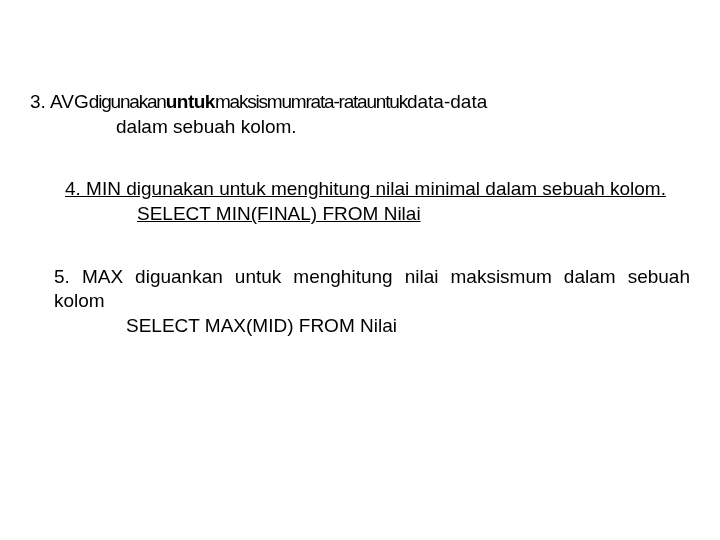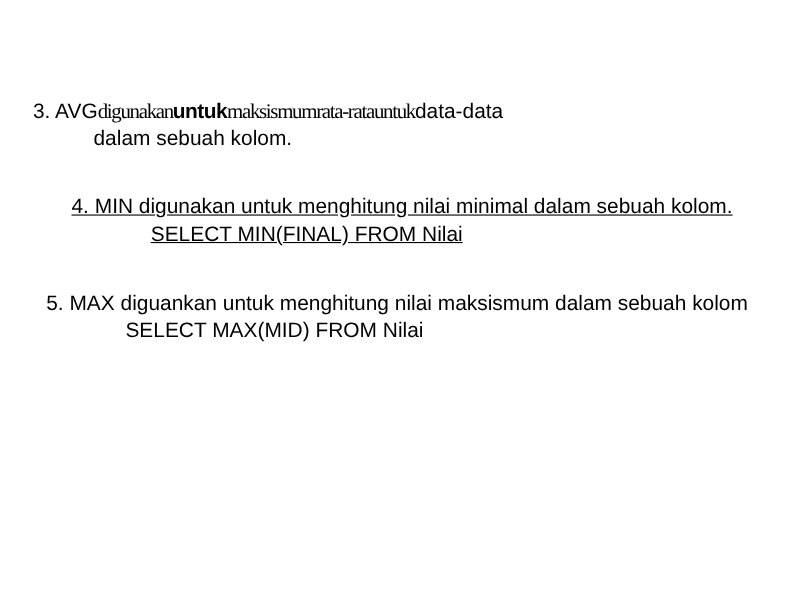--- a/index.html
+++ b/index.html
@@ -22,35 +22,35 @@
   }
   .item {
     margin-bottom: 38px;
     text-align: justify;
   }
   .item3-line1 {
     white-space: nowrap;
     margin-left: 0px;
     
   }
-  .ov1 { letter-spacing: -1.2px; font-family: Liberation Serif, serif; }
+  .ov1 { letter-spacing: -1.2px; }
   .ov2 { letter-spacing: -0.5px; font-weight: bold; }
   .indent {
-    margin-left: 55px;
+    margin-left: 86px;
   }
   .indent2 {
     margin-left: 72px;
   }
   .item4 {
     margin-left: 35px;
     text-align: justify;
     text-decoration: underline;
   }
   .item5 {
-    margin-left: 12px;
+    margin-left: 24px;
     text-align: justify;
   }
   .sql {
     font-family: Arial, Helvetica, sans-serif;
   }
 </style>
 </head>
 <body>
 
 <div class="page">

